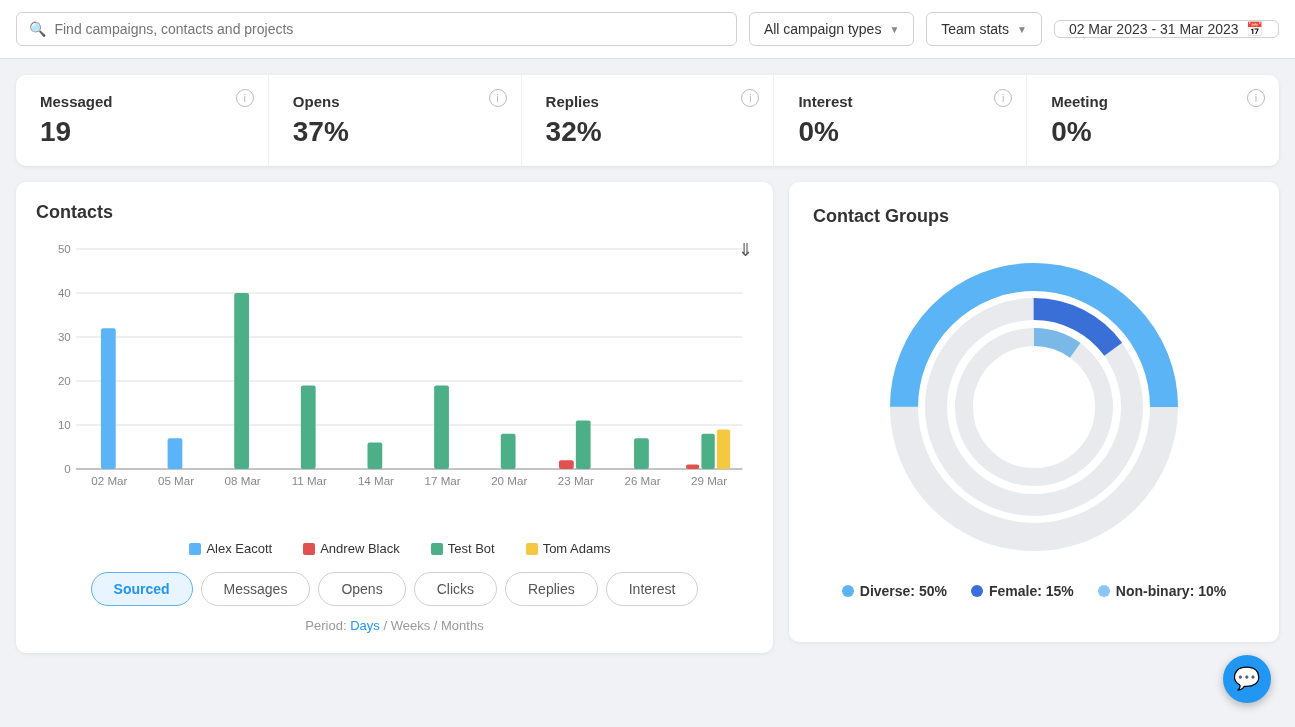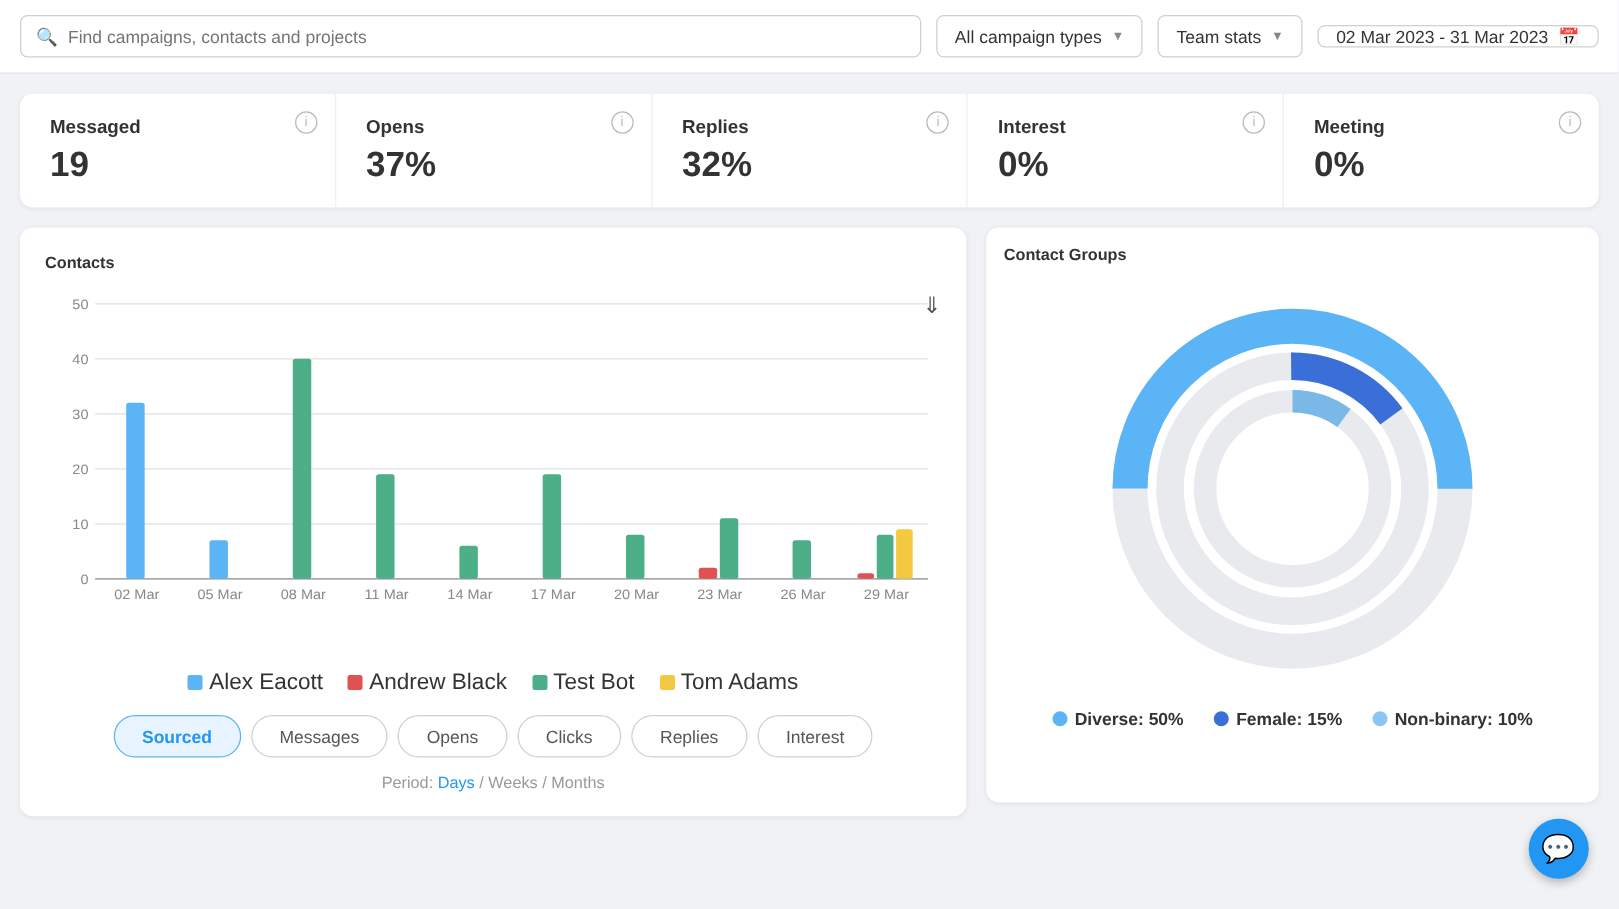--- a/index.html
+++ b/index.html
@@ -89,21 +89,21 @@
     
     .contacts-panel {
       flex: 1;
       background: #fff;
       border-radius: 10px;
       padding: 20px;
       box-shadow: 0 1px 4px rgba(0,0,0,0.07);
       min-height: 460px;
     }
     .panel-title {
-      font-size: 13px; font-weight: 700; margin-bottom: 16px;
+      font-size: 18px; font-weight: 700; margin-bottom: 16px;
     }
     .chart-area {
       position: relative;
       height: 290px;
       margin-bottom: 12px;
     }
     .download-btn {
       position: absolute; top: 0; right: 0;
       background: none; border: none; cursor: pointer; color: #555; font-size: 18px;
     }
@@ -114,21 +114,21 @@
 
     
     .legend {
       display: flex;
       gap: 20px;
       justify-content: center;
       margin-top: 8px;
       flex-wrap: wrap;
     }
     .legend-item {
-      display: flex; align-items: center; gap: 5px; font-size: 18px;
+      display: flex; align-items: center; gap: 5px; font-size: 13px; margin-left: 11px;
     }
     .legend-dot {
       width: 12px; height: 12px; border-radius: 2px;
     }
 
     
     .tab-row {
       display: flex;
       gap: 8px;
       justify-content: center;
@@ -159,21 +159,21 @@
       margin-top: 12px;
     }
     .period-row a { color: #2196F3; text-decoration: none; }
     .period-row span { color: #999; }
 
     
     .groups-panel {
       width: 490px;
       background: #fff;
       border-radius: 10px;
-      padding: 14px;
+      padding: 24px;
       box-shadow: 0 1px 4px rgba(0,0,0,0.07);
       min-height: 460px;
     }
 
     .donut-wrap {
       display: flex;
       justify-content: center;
       align-items: center;
       margin: 20px 0 16px;
     }

